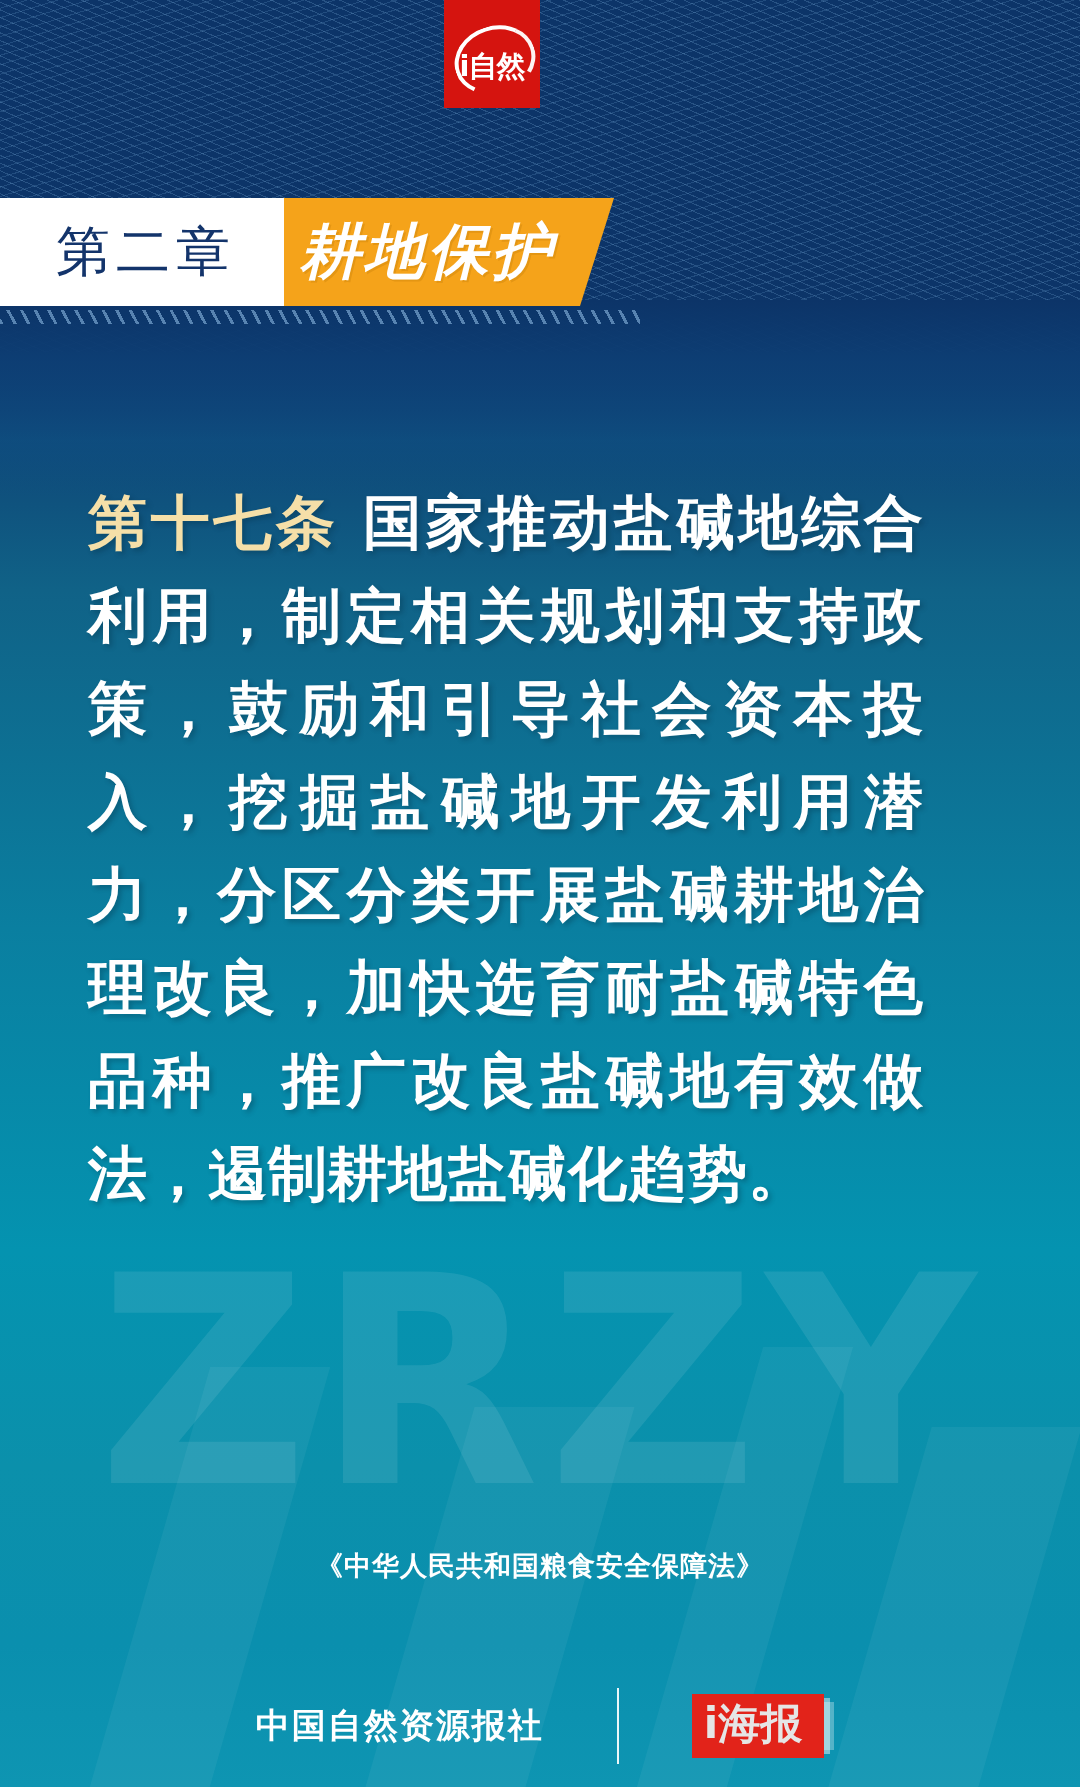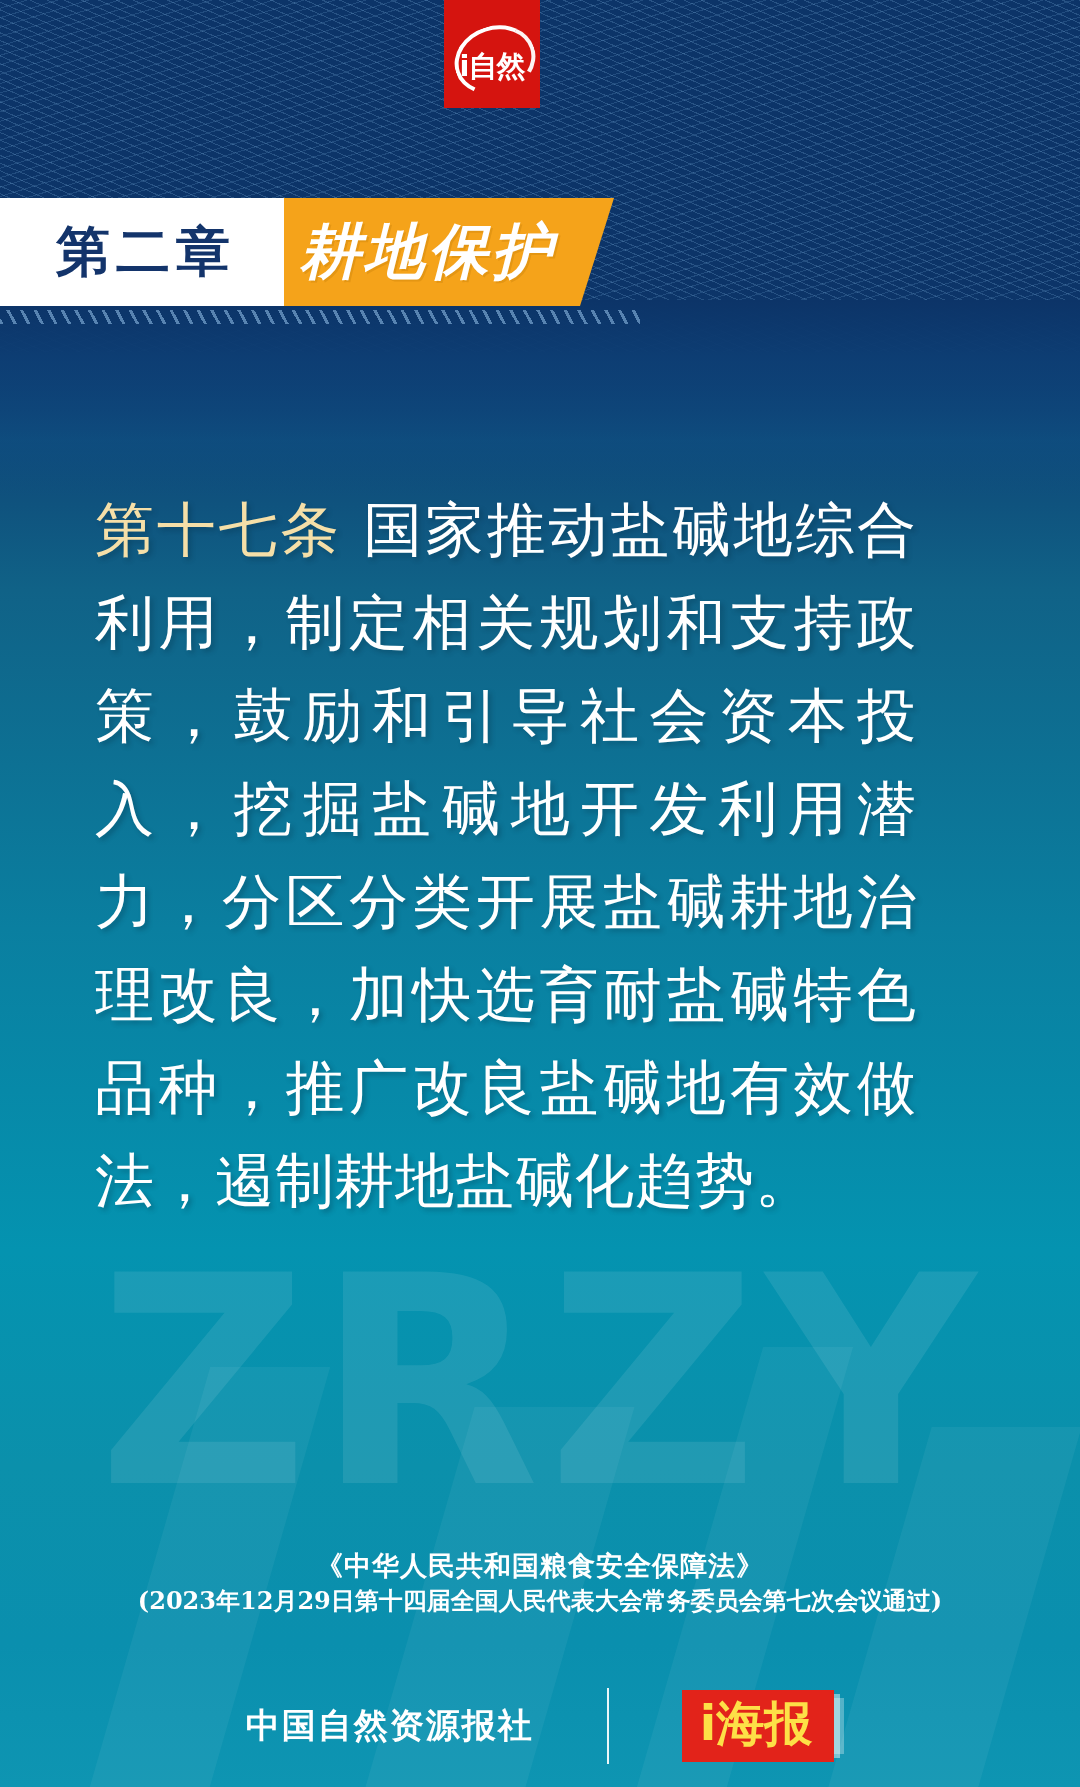--- a/index.html
+++ b/index.html
@@ -124,21 +124,21 @@
     left: 0;
     top: 198px;
     height: 108px;
     display: flex;
     z-index: 4;
   }
   .chapter-num {
     background: #ffffff;
     color: #13346b;
     font-size: 54px;
-    font-weight: 700;
+    font-weight: 400;
     letter-spacing: 6px;
     display: flex;
     align-items: center;
     padding: 0 48px 0 56px;
     height: 108px;
     box-sizing: border-box;
     font-family: "DejaVu Sans", "Liberation Sans", sans-serif;
   }
   .chapter-title-wrap {
     position: relative;
@@ -190,24 +190,24 @@
 
   
   .article {
     position: absolute;
     left: 88px;
     top: 476px;
     width: 836px;
     z-index: 3;
   }
   .article p {
-    margin: 7px;
+    margin: 0;
     color: #ffffff;
     font-size: 59px;
-    font-weight: 400;
+    font-weight: 700;
     line-height: 93px;
     letter-spacing: 1px;
     text-shadow: 3px 3px 5px rgba(0,40,60,0.30);
     font-family: "DejaVu Sans", "Liberation Sans", sans-serif;
     text-align: justify;
   }
   .article .art-no {
     color: #f5dfa8;
   }
 
@@ -256,25 +256,25 @@
   }
   .footer-divider {
     width: 2px;
     height: 76px;
     background: rgba(255,255,255,0.92);
     margin: 0 28px;
   }
   .footer-badge {
     position: relative;
     background: #e2231a;
-    color: #fde047;
-    font-size: 48px;
+    color: #e5e5e5;
+    font-size: 42px;
     font-weight: 800;
     font-family: "DejaVu Sans", "Liberation Sans", sans-serif;
-    padding: 6px 22px 10px 18px;
+    padding: 6px 22px 10px 12px;
     letter-spacing: 0px;
     line-height: 1.15;
     box-shadow: 10px 0 0 -4px rgba(255,255,255,0.45), 18px 0 0 -8px rgba(255,255,255,0.30);
   }
 </style>
 </head>
 <body>
 
 <div id="poster">
 
@@ -300,21 +300,20 @@
   <div class="beam" style="left:880px;height:360px;width:150px;"></div>
 
   <div class="watermark">ZRZY</div>
 
   <div class="article">
     <p><span class="art-no">第十七条</span><span> 国家推动盐碱地综合利用，制定相关规划和支持政策，鼓励和引导社会资本投入，挖掘盐碱地开发利用潜力，分区分类开展盐碱耕地治理改良，加快选育耐盐碱特色品种，推广改良盐碱地有效做法，遏制耕地盐碱化趋势。</span></p>
   </div>
 
   <div class="citation">
     <div class="law">《中华人民共和国粮食安全保障法》</div>
-    <div class="passed">(2023年12月29日第十四届全国人民代表大会常务委员会第七次会议通过)</div>
   </div>
 
   <div class="footer">
     <div class="footer-source">中国自然资源报社</div>
     <div class="footer-divider"></div>
     <div class="footer-badge">i海报</div>
   </div>
 
 </div>
 

